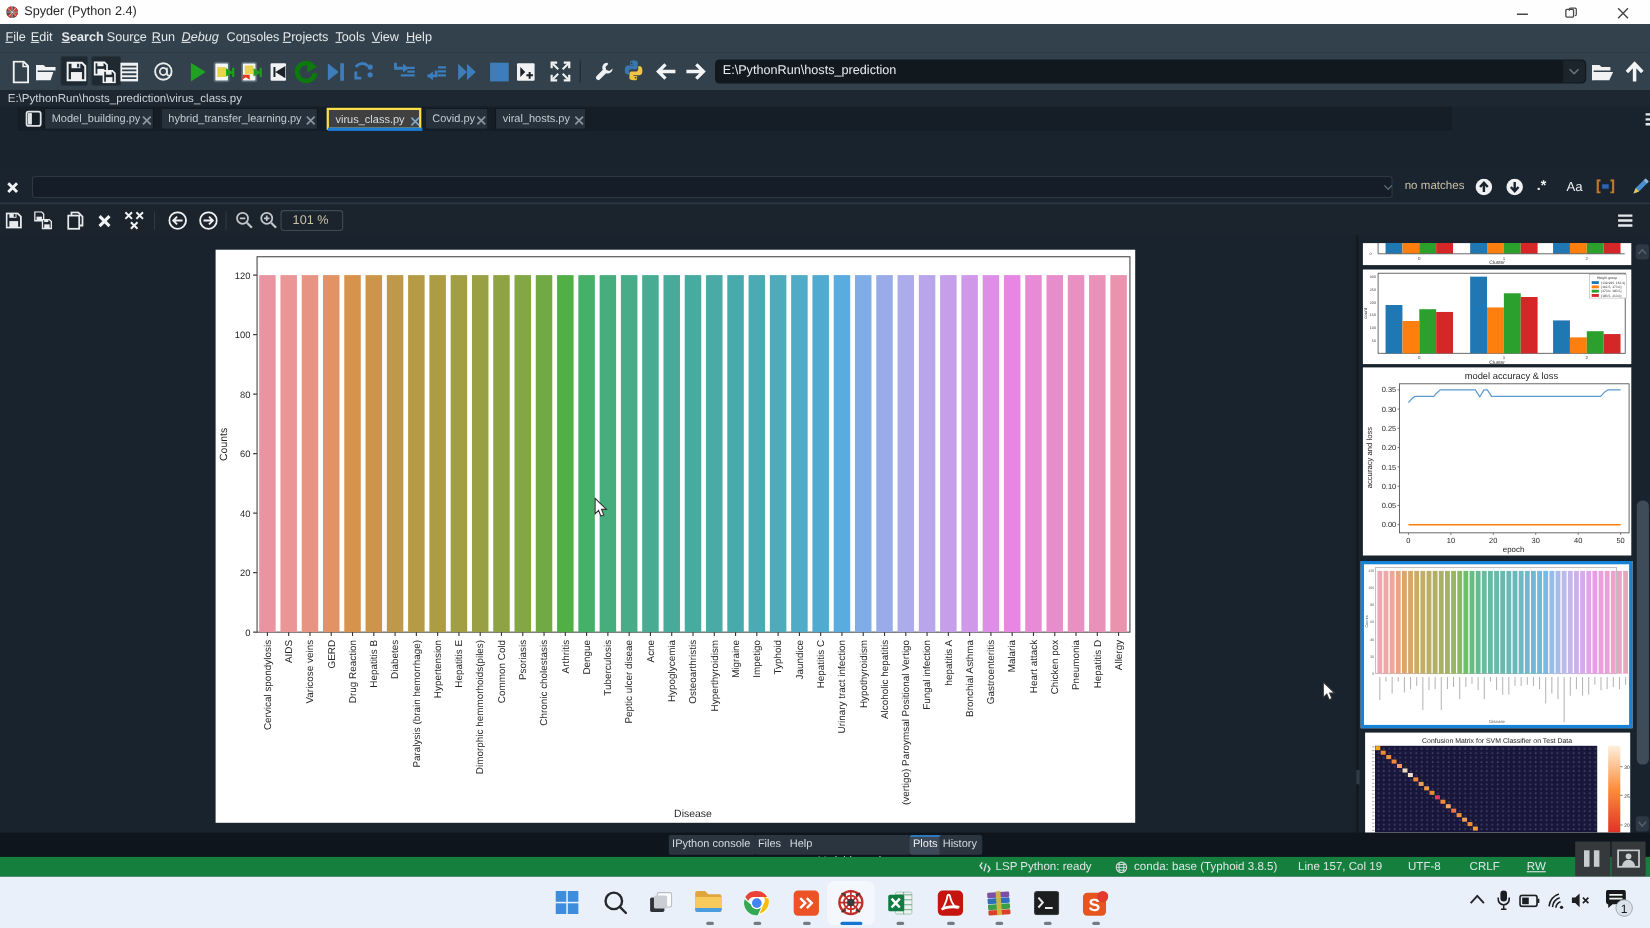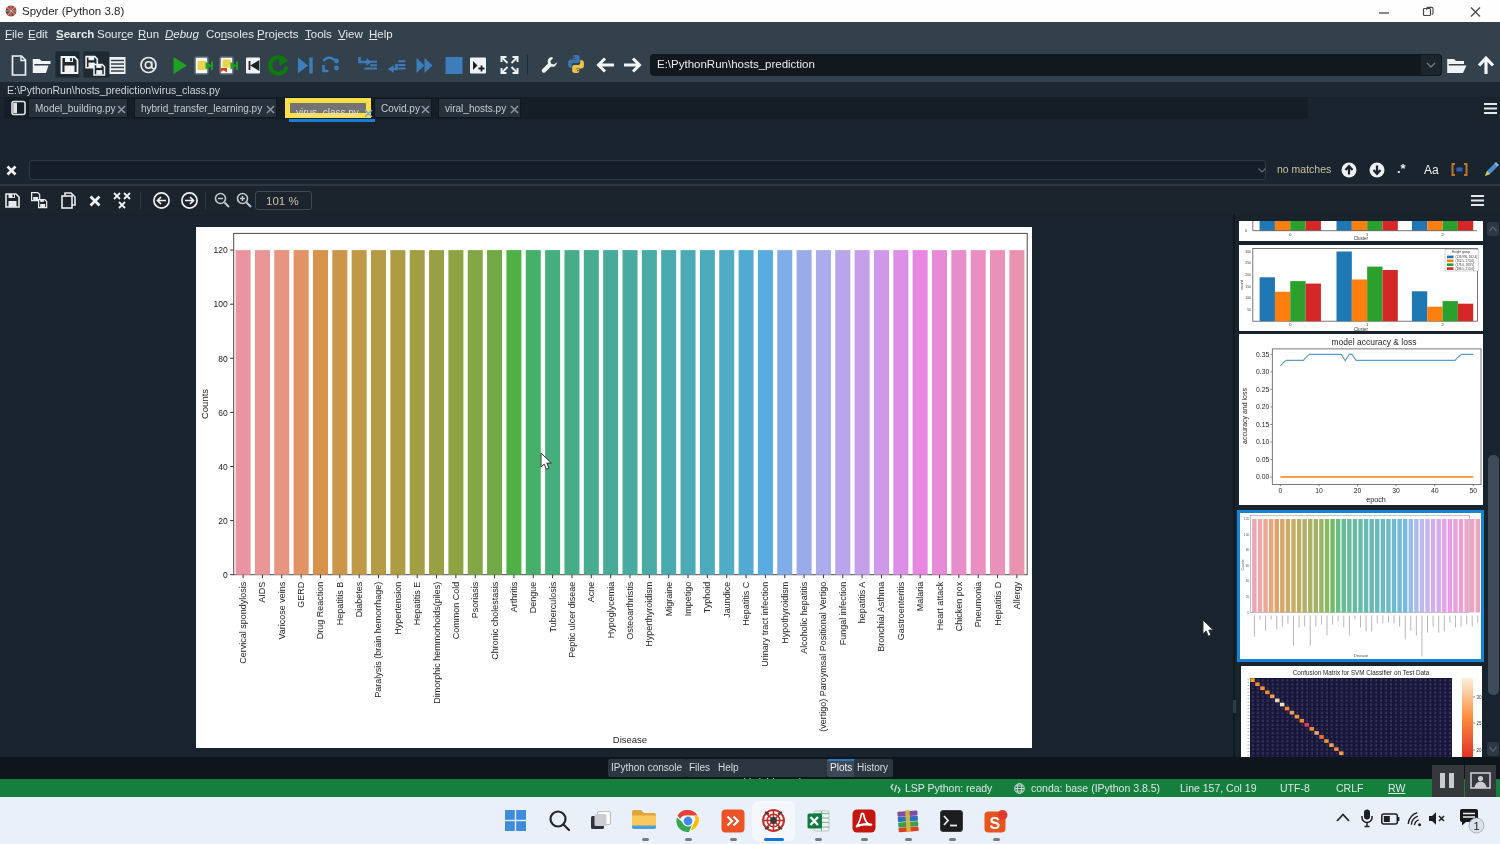--- a/index.html
+++ b/index.html
@@ -11,21 +11,21 @@
 <div class="abs" style="left:0;top:0;width:1500px;height:22px;background:#fefefe;">
  <svg class="ic" style="left:5px;top:5px" width="12" height="12" viewBox="0 0 12 12">
   <circle cx="6" cy="6" r="5.4" fill="#4a4545"></circle>
   <path d="M6 6 L1 4 A5.4 5.4 0 0 1 5 0.7 Z" fill="#d03c30"></path>
   <path d="M6 6 L11.3 5 A5.4 5.4 0 0 0 8 1.2 Z" fill="#d03c30"></path>
   <path d="M6 6 L8.5 10.8 A5.4 5.4 0 0 0 11.2 7 Z" fill="#d03c30"></path>
   <path d="M6 6 L1.5 8.8 A5.4 5.4 0 0 0 4.5 11.2 Z" fill="#d03c30"></path>
   <circle cx="6" cy="6" r="1.8" fill="#2b2929"></circle>
   <path d="M2 2.5 L10 9.5 M9.5 2 L3 10 M6 0.5 V11.5 M0.5 6 H11.5" stroke="#efe9e9" stroke-width="0.6"></path>
  </svg>
- <span class="abs" style="left:22px;top:4.5px;font-size:11.5px;color:#262626;">Spyder (Python 3.8)</span>
+ <span class="abs" style="left:22px;top:4.5px;font-size:11.5px;color:#262626;">Spyder (Python 2.4)</span>
  <svg class="ic" style="left:1374px;top:6px" width="120" height="12" viewBox="0 0 120 12">
   <path d="M5 7 H15" stroke="#474747" stroke-width="1.3"></path>
   <rect x="49.5" y="2.5" width="7" height="7" rx="1" fill="none" stroke="#474747" stroke-width="1.2"></rect>
   <path d="M51.5 2.5 V1.2 a1 1 0 0 1 1-1 h4.3 a1 1 0 0 1 1 1 V6 a1 1 0 0 1 -1 1 H56.5" fill="none" stroke="#474747" stroke-width="1.1" transform="translate(1.2,1.2)"></path>
   <path d="M97 1.5 L106 10.5 M106 1.5 L97 10.5" stroke="#474747" stroke-width="1.3"></path>
  </svg>
 </div>
     <div class="abs" style="left:0;top:22px;width:1500px;height:26px;background:#32414B;">
       <span class="abs" style="left:5px;top:6px;font-size:11.5px;color:#e4e8ea;"><span style="text-decoration:underline;">F</span>ile</span>
       <span class="abs" style="left:28px;top:6px;font-size:11.5px;color:#e4e8ea;"><span style="text-decoration:underline;">E</span>dit</span>
@@ -164,38 +164,38 @@
         <path d="M1 8.5 H19.5 L16 16 H1 Z" fill="#f0f2f3"></path>
         <path d="M1 2 V16" stroke="#f0f2f3" stroke-width="1.6"></path>
       </svg>
       <svg class="ic" style="left:1476px;top:7px" width="20" height="20" viewBox="0 0 20 20">
         <path d="M10 19 V4 M3 10.5 L10 3 L17 10.5" fill="none" stroke="#f2f4f5" stroke-width="3.2"></path>
       </svg>
     </div>
     <div class="abs" style="left:0;top:82px;width:1500px;height:15px;background:#1d2731;">
 <span class="abs" style="left:7px;top:1.5px;font-size:10.5px;color:#ccd3d8;">E:\PythonRun\hosts_prediction\virus_class.py</span>
     </div>
-    <div class="abs" style="left:4px;top:97px;width:1304px;height:22px;background:#151E27;">
+    <div class="abs" style="left:16px;top:97px;width:1304px;height:22px;background:#151E27;">
       <svg class="ic" style="left:7px;top:3px" width="18" height="16" viewBox="0 0 18 16">
         <rect x="1" y="1.5" width="13" height="13" rx="2" fill="none" stroke="#dfe3e6" stroke-width="1.6"></rect>
         <rect x="2.2" y="2.8" width="3.8" height="10.4" fill="#dfe3e6"></rect>
       </svg>
       <div class="abs" style="left:24px;top:1px;width:100px;height:20px;background:#26313C;border:1px solid #10181f;">
         <span class="abs" style="left:6px;top:4px;font-size:10px;color:#c4ccd2;white-space:nowrap;">Model_building.py</span>
         <svg class="ic" style="left:88px;top:6px" width="9" height="9" viewBox="0 0 9 9">
           <path d="M1 1 L8 8 M8 1 L1 8" stroke="#8b97a1" stroke-width="1.5"></path>
         </svg>
       </div>
       <div class="abs" style="left:130px;top:1px;width:143px;height:20px;background:#26313C;border:1px solid #10181f;">
         <span class="abs" style="left:6px;top:4px;font-size:10px;color:#c4ccd2;white-space:nowrap;">hybrid_transfer_learning.py</span>
         <svg class="ic" style="left:131px;top:6px" width="9" height="9" viewBox="0 0 9 9">
           <path d="M1 1 L8 8 M8 1 L1 8" stroke="#8b97a1" stroke-width="1.5"></path>
         </svg>
       </div>
-      <div class="abs" style="left:281px;top:1px;width:86px;height:20px;background:#737373;border:5px solid #fde047;">
+      <div class="abs" style="left:281px;top:1px;width:86px;height:20px;background:#404040;border:2px solid #fde047;">
         <span class="abs" style="left:6px;top:4px;font-size:10px;color:#d8dde1;white-space:nowrap;">virus_class.py</span>
         <svg class="ic" style="left:74px;top:6px" width="9" height="9" viewBox="0 0 9 9">
           <path d="M1 1 L8 8 M8 1 L1 8" stroke="#7fa8c9" stroke-width="1.5"></path>
         </svg>
         <div class="abs" style="left:-1px;top:16px;width:86px;height:3px;background:#1d7dd4;"></div>
       </div>
       <div class="abs" style="left:370px;top:1px;width:58px;height:20px;background:#26313C;border:1px solid #10181f;">
         <span class="abs" style="left:6px;top:4px;font-size:10px;color:#c4ccd2;white-space:nowrap;">Covid.py</span>
         <svg class="ic" style="left:46px;top:6px" width="9" height="9" viewBox="0 0 9 9">
           <path d="M1 1 L8 8 M8 1 L1 8" stroke="#8b97a1" stroke-width="1.5"></path>
@@ -746,21 +746,21 @@
       <svg class="ic" style="left:890px;top:4px" width="11" height="11" viewBox="0 0 11 11">
         <path d="M3 1 L1 4 L3 7 M8 4 L10 7 L8 10" fill="none" stroke="#d8dee2" stroke-width="1.3"></path>
         <path d="M6.5 2 L4.5 9" stroke="#d8dee2" stroke-width="1.2"></path>
       </svg>
       <span class="abs" style="left:905px;top:3px;font-size:10.5px;color:#dfe4e7;">LSP Python: ready</span>
       <svg class="ic" style="left:1014px;top:4px" width="11" height="11" viewBox="0 0 11 11">
         <circle cx="5.5" cy="5.5" r="4.8" fill="none" stroke="#d8dee2" stroke-width="1"></circle>
         <ellipse cx="5.5" cy="5.5" rx="2.2" ry="4.8" fill="none" stroke="#d8dee2" stroke-width="0.9"></ellipse>
         <path d="M1 5.5 H10 M1.6 3 H9.4 M1.6 8 H9.4" stroke="#d8dee2" stroke-width="0.9"></path>
       </svg>
-      <span class="abs" style="left:1031px;top:3px;font-size:10.5px;color:#dfe4e7;">conda: base (IPython 3.8.5)</span>
+      <span class="abs" style="left:1031px;top:3px;font-size:10.5px;color:#dfe4e7;">conda: base (Typhoid 3.8.5)</span>
       <span class="abs" style="left:1180px;top:3px;font-size:10.5px;color:#dfe4e7;">Line 157, Col 19</span>
       <span class="abs" style="left:1280px;top:3px;font-size:10.5px;color:#dfe4e7;">UTF-8</span>
       <span class="abs" style="left:1336px;top:3px;font-size:10.5px;color:#dfe4e7;">CRLF</span>
       <span class="abs" style="left:1388px;top:3px;font-size:10.5px;color:#dfe4e7;text-decoration:underline;">RW</span>
     </div>
     <div class="abs" style="left:1432px;top:764.5px;width:31.5px;height:32px;background:#35393c;">
 <div class="abs" style="left:8px;top:8px;width:5px;height:15px;background:#c9cbcc;"></div>
 <div class="abs" style="left:17px;top:8px;width:5px;height:15px;background:#c9cbcc;"></div>
     </div>
     <div class="abs" style="left:1464.5px;top:764.5px;width:31.5px;height:32px;background:#35393c;">

